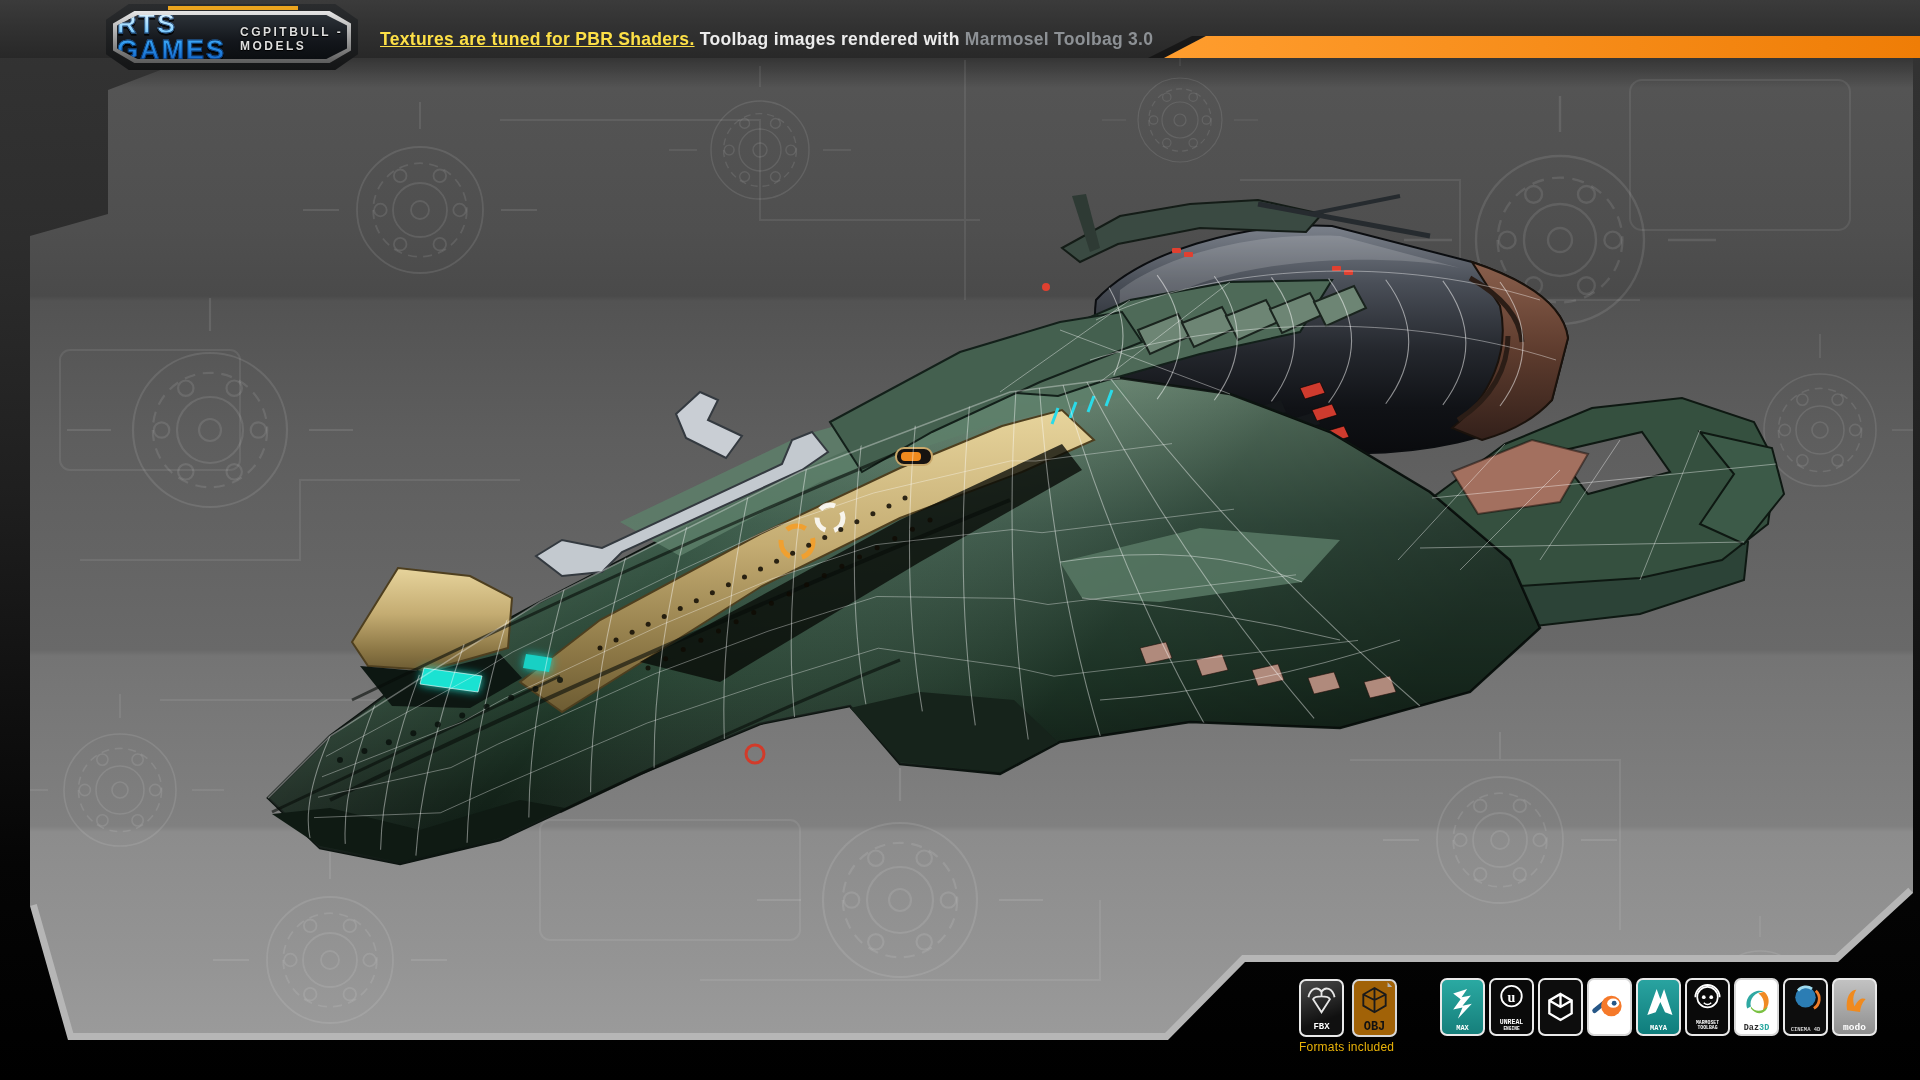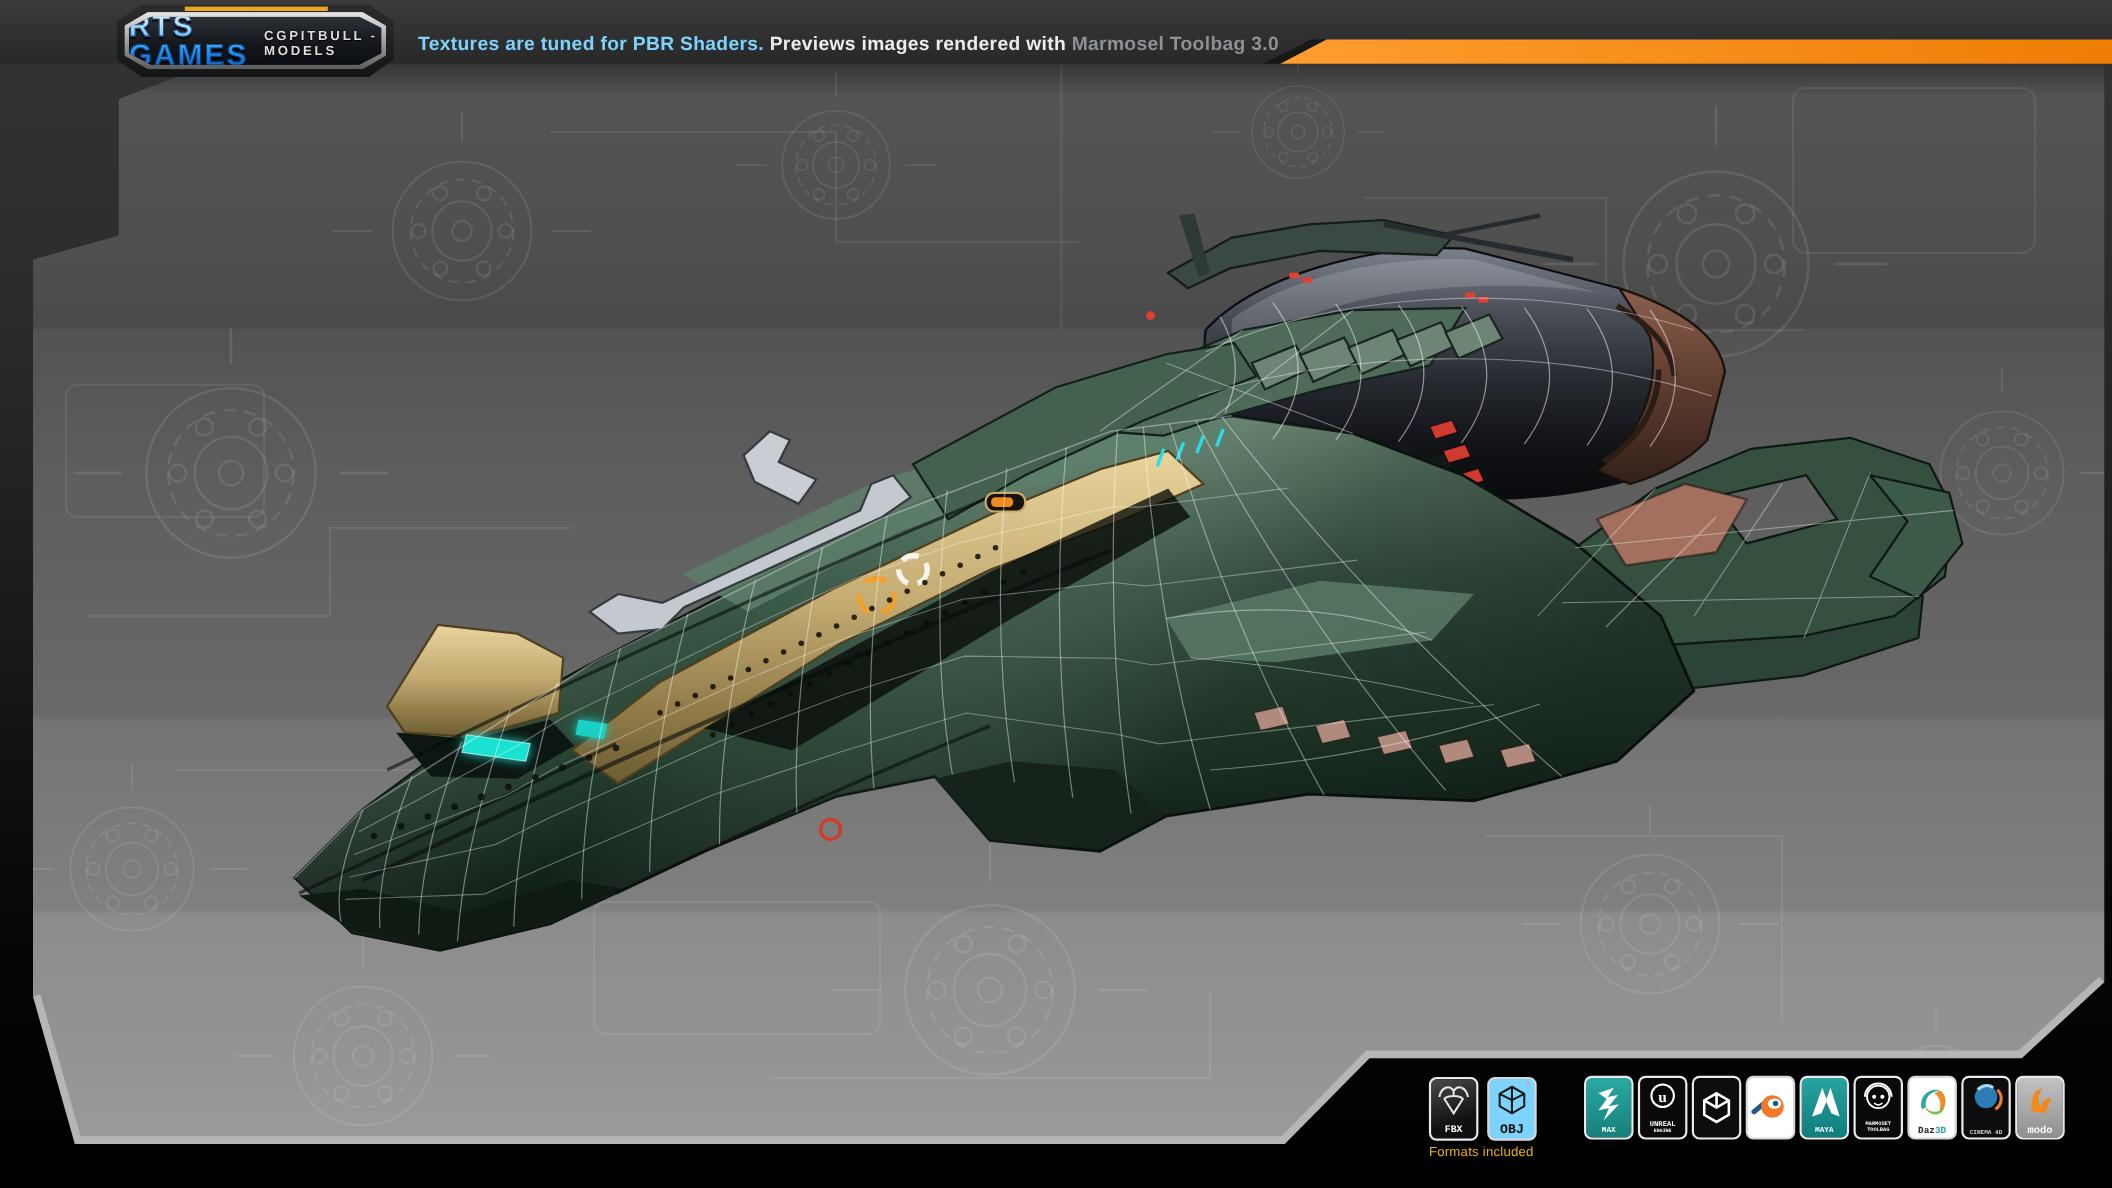--- a/index.html
+++ b/index.html
@@ -9,21 +9,21 @@
   .panel{position:absolute;left:0;top:0;width:1920px;height:1080px;
     background:linear-gradient(180deg,#5b5b5b 0px,#555 60px,#4f4f4f 230px,#4a4a4a 296px,
       #535353 301px,#5e5e5e 440px,#696969 650px,#747474 656px,#808080 826px,
       #8c8c8c 832px,#949494 960px,#9e9e9e 1080px);}
   .panel::before{content:"";position:absolute;left:0;top:58px;width:100%;height:30px;
     background:linear-gradient(180deg,rgba(0,0,0,.38),rgba(0,0,0,0));}
   .lyr{position:absolute;left:0;top:0;width:1920px;height:1080px;}
   
   .hdr-text{position:absolute;left:380px;top:29px;z-index:20;font-size:17.5px;font-weight:700;
     letter-spacing:.3px;white-space:nowrap;}
-  .hdr-text .t1{color:#7dd3fc;} .hdr-text .t2{color:#ececec;} .hdr-text .t3{color:#8d9195;}
+  .hdr-text .t1{color:#fde047;text-decoration:underline;} .hdr-text .t2{color:#ececec;} .hdr-text .t3{color:#8d9195;}
   
   .badge{position:absolute;left:106px;top:4px;width:252px;height:66px;z-index:21;}
   .badge .shell{position:absolute;inset:0;background:linear-gradient(180deg,#2a2c2e,#141516);
     clip-path:polygon(9% 0,91% 0,100% 24%,100% 76%,91% 100%,9% 100%,0 76%,0 24%);}
   .badge .ystrip{position:absolute;top:2px;left:62px;width:130px;height:4px;background:#eca51e;z-index:2;}
   .badge .mframe{position:absolute;inset:7px;background:linear-gradient(180deg,#e6e6e6,#a8a8a8 45%,#5c5c5c);
     clip-path:polygon(9% 0,91% 0,100% 24%,100% 76%,91% 100%,9% 100%,0 76%,0 24%);z-index:3;}
   .badge .core{position:absolute;inset:11px;background:linear-gradient(180deg,#2c3238,#13161b 60%,#0b0e11);
     clip-path:polygon(9% 0,91% 0,100% 24%,100% 76%,91% 100%,9% 100%,0 76%,0 24%);z-index:4;
     display:flex;flex-direction:row;align-items:center;justify-content:center;gap:14px;}
@@ -353,33 +353,33 @@
   <div class="badge">
     <div class="shell"></div>
     <div class="ystrip"></div>
     <div class="mframe"></div>
     <div class="core">
       <div class="title">RTS GAMES</div>
       <div class="sub">CGPITBULL - MODELS</div>
     </div>
   </div>
   <div class="hdr-text">
-    <span class="t1">Textures are tuned for PBR Shaders.</span><span class="t2"> Previews images rendered with </span><span class="t3">Marmosel Toolbag 3.0</span>
+    <span class="t1">Textures are tuned for PBR Shaders.</span><span class="t2"> Toolbag images rendered with </span><span class="t3">Marmosel Toolbag 3.0</span>
   </div>
 
   <div class="footer">
 
     <div class="tile" style="left:1299px;top:979px;background:linear-gradient(160deg,#4a4a4a,#101010 70%)">
       <svg width="41" height="40" viewBox="0 0 44 40">
         <path d="M8,16 C10,6 18,4 22,10 C26,4 34,6 36,16 M22,10 L22,15 M13,18 L22,32 L31,18 C29,14 15,14 13,18 Z" stroke="#e6e6e6" stroke-width="2" fill="none"></path>
       </svg>
       <span class="lbl" style="font-size:9px;bottom:3px">FBX</span>
     </div>
 
-    <div class="tile" style="left:1352px;top:979px;background:#7dd3fc;border-color:#d8d8d8">
+    <div class="tile" style="left:1352px;top:979px;background:#a16207;border-color:#d8d8d8">
       <svg width="41" height="40" viewBox="0 0 44 40">
         <path d="M36,0 L41,5 L36,5 Z" fill="#b5b5b5"></path>
         <path d="M22,6 L34,13 L34,25 L22,32 L10,25 L10,13 Z M22,6 L22,19 M10,13 L22,19 L34,13 M22,32 L22,19" stroke="#1a1a1a" stroke-width="2" fill="none"></path>
       </svg>
       <span class="lbl" style="font-size:12px;color:#111;bottom:2px">OBJ</span>
     </div>
     <div class="cap" style="left:1299px;top:1040px">Formats included</div>
 
     <div class="tile" style="left:1440px;top:978px;background:linear-gradient(180deg,#2aa9a2,#167f7b)">
       <svg width="41" height="42" viewBox="0 0 44 44">

